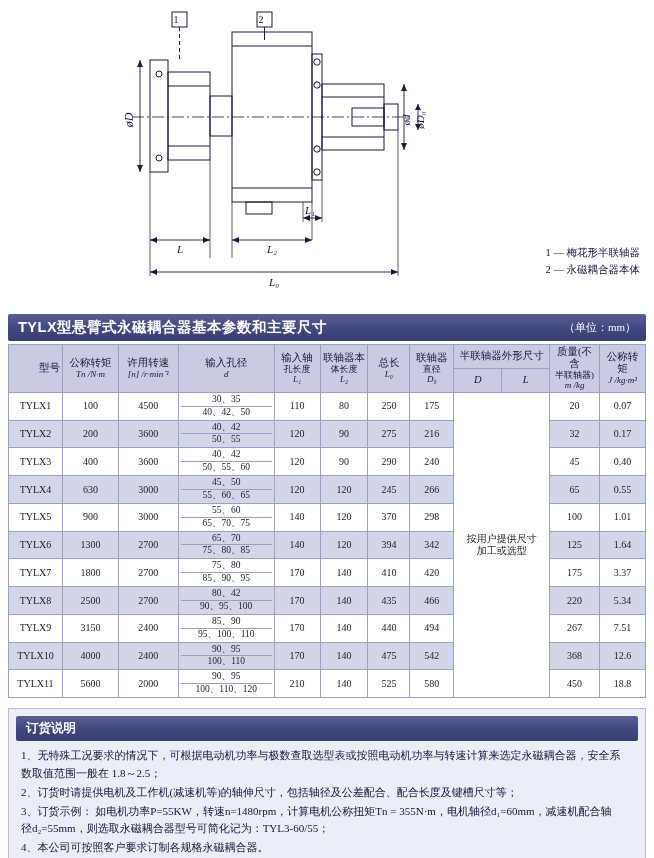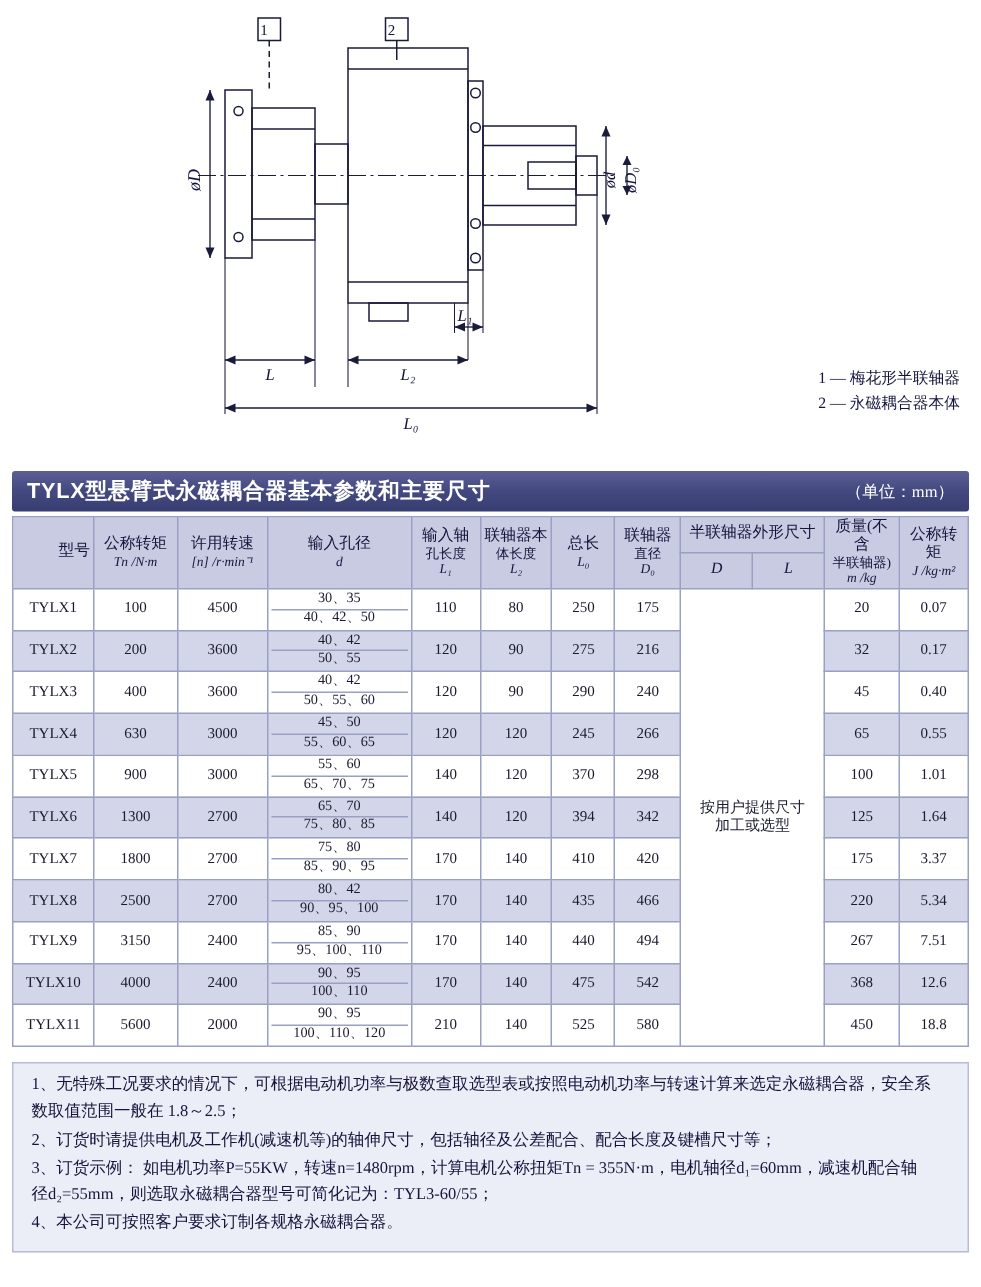--- a/index.html
+++ b/index.html
@@ -445,20 +445,21 @@
           <td>140</td>
           <td>525</td>
           <td>580</td>
           <td>450</td>
           <td>18.8</td>
         </tr>
       </tbody>
   </table>
 
   <div class="notes-box">
+    <div class="notes-head">订货说明</div>
     <div class="notes-body" id="notes-body">
         <p>1、无特殊工况要求的情况下，可根据电动机功率与极数查取选型表或按照电动机功率与转速计算来选定永磁耦合器，安全系数取值范围一般在 1.8～2.5；</p>
         <p>2、订货时请提供电机及工作机(减速机等)的轴伸尺寸，包括轴径及公差配合、配合长度及键槽尺寸等；</p>
         <p>3、订货示例：  如电机功率P=55KW，转速n=1480rpm，计算电机公称扭矩Tn = 355N·m，电机轴径d₁=60mm，减速机配合轴径d₂=55mm，则选取永磁耦合器型号可简化记为：TYL3-60/55；</p>
         <p>4、本公司可按照客户要求订制各规格永磁耦合器。</p>
       </div>
   </div>
 
 </div>
 

